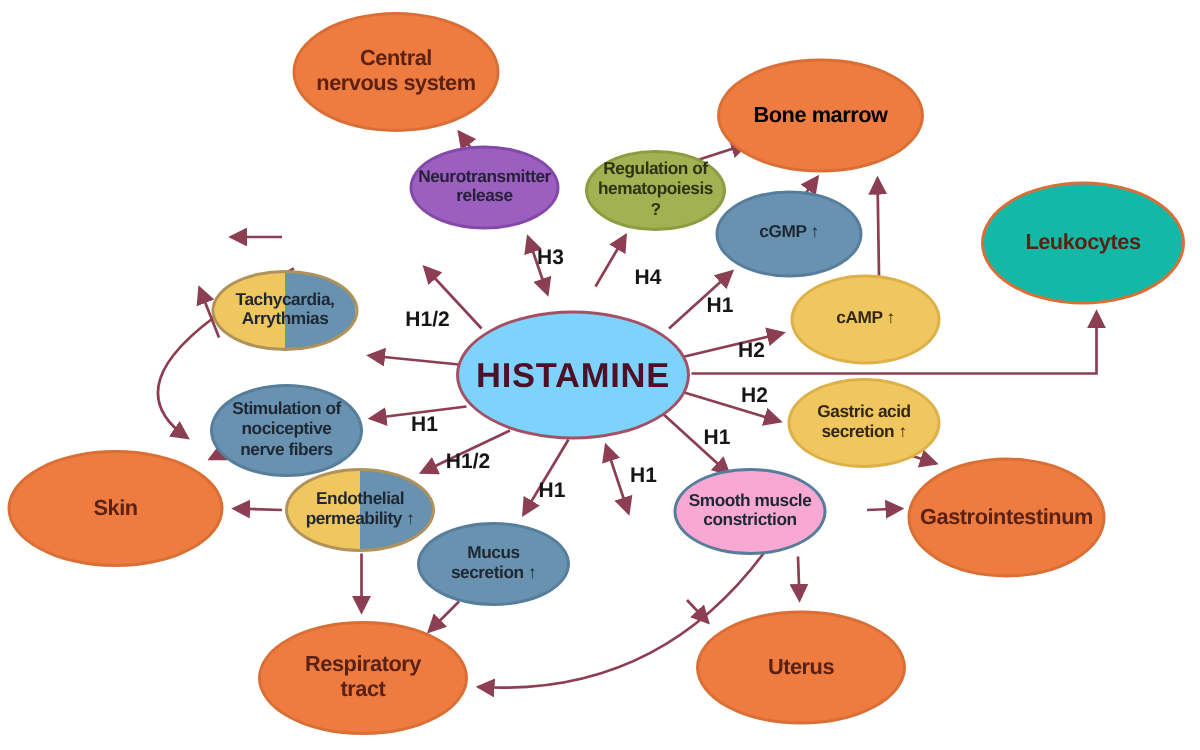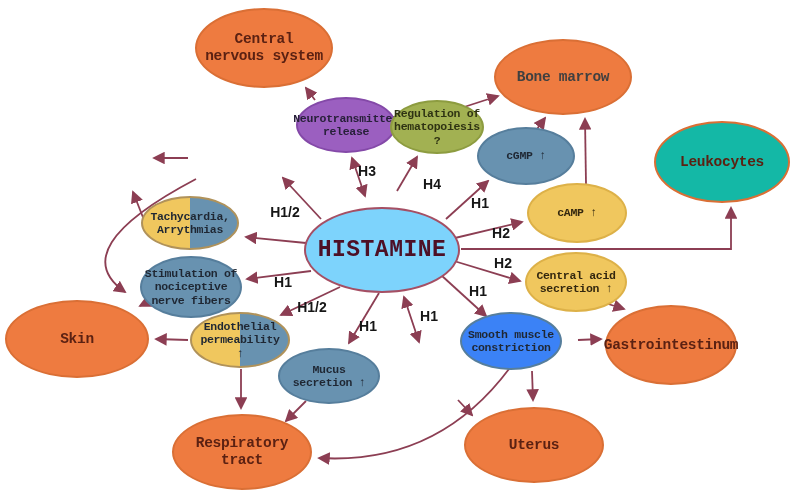--- a/index.html
+++ b/index.html
@@ -8,21 +8,21 @@
     font-family:"Liberation Sans",sans-serif;overflow:hidden;
   }
   .layer{position:absolute;left:0;top:0;width:800px;height:500px;}
   svg.layer{pointer-events:none;}
   .node{
     position:absolute;border-radius:50%;
     display:flex;align-items:center;justify-content:center;
     text-align:center;font-weight:bold;line-height:1.15;
     box-sizing:border-box;
   }
-  .node span{white-space:pre-line;display:block;padding:0 2px;font-family:Liberation Mono, monospace;}
+  .node span{white-space:pre-line;display:block;padding:0 2px;}
   .node.xl{font-size:23px;letter-spacing:0.5px;}
   .node.lg{font-size:14.5px;letter-spacing:-0.3px;}
   .node.sm{font-size:11.5px;letter-spacing:-0.3px;}
   .receptor{
     position:absolute;transform:translate(-50%,-50%);
     font-weight:bold;font-size:14px;
   }
   .edge{fill:none;stroke-width:1.8;}
 </style>
 </head>
@@ -66,49 +66,49 @@
       <path d="M196,179 Q63,249 125,292" class="edge" stroke="#8c3e53" marker-end="url(#ah)"></path>
     </svg>
   <div class="layer" id="node-layer">
       <div class="node xl" style="left: 304px; top: 207px; width: 156px; height: 86px; background: #7dd3fc; border: 2px solid rgb(165, 79, 100); color: rgb(77, 16, 38);">
         <span>HISTAMINE</span>
       </div>
       <div class="node lg" style="left: 195px; top: 8px; width: 138px; height: 80px; background: rgb(238, 123, 64); border: 2px solid rgb(218, 111, 53); color: rgb(91, 33, 18);">
         <span>Central
 nervous system</span>
       </div>
-      <div class="node sm" style="left: 296px; top: 97px; width: 100px; height: 56px; background: rgb(155, 95, 192); border: 2px solid rgb(132, 73, 168); color: rgb(40, 32, 58);">
+      <div class="node sm" style="left: 273px; top: 97px; width: 100px; height: 56px; background: rgb(155, 95, 192); border: 2px solid rgb(132, 73, 168); color: rgb(40, 32, 58);">
         <span>Neurotransmitter
 release</span>
       </div>
       <div class="node sm" style="left: 390px; top: 100px; width: 94px; height: 54px; background: rgb(162, 177, 82); border: 2px solid rgb(141, 156, 64); color: rgb(47, 51, 19);">
         <span>Regulation of
 hematopoiesis
 ?</span>
       </div>
-      <div class="node lg" style="left: 494px; top: 39px; width: 138px; height: 76px; background: rgb(238, 123, 64); border: 2px solid rgb(218, 111, 53); color: #404040;">
+      <div class="node lg" style="left: 478px; top: 39px; width: 138px; height: 76px; background: rgb(238, 123, 64); border: 2px solid rgb(218, 111, 53); color: #000000;">
         <span>Bone marrow</span>
       </div>
       <div class="node sm" style="left: 477px; top: 127px; width: 98px; height: 58px; background: rgb(104, 146, 176); border: 2px solid rgb(86, 126, 156); color: rgb(31, 39, 51);">
         <span>cGMP ↑</span>
       </div>
       <div class="node sm" style="left: 527px; top: 183px; width: 100px; height: 60px; background: rgb(240, 199, 94); border: 2px solid rgb(221, 177, 72); color: rgb(51, 39, 15);">
         <span>cAMP ↑</span>
       </div>
       <div class="node lg" style="left: 654px; top: 121px; width: 136px; height: 82px; background: #14b8a6; border: 2px solid rgb(218, 111, 53); color: rgb(91, 33, 18);">
         <span>Leukocytes</span>
       </div>
       <div class="node sm" style="left: 525px; top: 252px; width: 102px; height: 60px; background: rgb(240, 199, 94); border: 2px solid rgb(221, 177, 72); color: rgb(51, 39, 15);">
-        <span>Central acid
+        <span>Gastric acid
 secretion ↑</span>
       </div>
       <div class="node lg" style="left: 605px; top: 305px; width: 132px; height: 80px; background: rgb(238, 123, 64); border: 2px solid rgb(218, 111, 53); color: rgb(91, 33, 18);">
         <span>Gastrointestinum</span>
       </div>
-      <div class="node sm" style="left: 460px; top: 312px; width: 102px; height: 58px; background: #3b82f6; border: 2px solid rgb(86, 126, 156); color: rgb(31, 39, 51); justify-content: center;">
+      <div class="node sm" style="left: 449px; top: 312px; width: 102px; height: 58px; background: #f9a8d4; border: 2px solid rgb(86, 126, 156); color: rgb(31, 39, 51); justify-content: center;">
         <span>Smooth muscle
 constriction</span>
       </div>
       <div class="node lg" style="left: 464px; top: 407px; width: 140px; height: 76px; background: rgb(238, 123, 64); border: 2px solid rgb(218, 111, 53); color: rgb(91, 33, 18);">
         <span>Uterus</span>
       </div>
       <div class="node sm" style="left: 278px; top: 348px; width: 102px; height: 56px; background: rgb(104, 146, 176); border: 2px solid rgb(86, 126, 156); color: rgb(31, 39, 51);">
         <span>Mucus
 secretion ↑</span>
       </div>
@@ -118,21 +118,21 @@
       </div>
       <div class="node sm" style="left: 190px; top: 312px; width: 100px; height: 56px; background: linear-gradient(90deg, rgb(240, 199, 94) 0px, rgb(240, 199, 94) 50%, rgb(104, 146, 176) 50%, rgb(104, 146, 176) 100%); border: 2px solid rgb(176, 146, 90); color: rgb(31, 39, 51);">
         <span>Endothelial
 permeability ↑</span>
       </div>
       <div class="node sm" style="left: 140px; top: 256px; width: 102px; height: 62px; background: rgb(104, 146, 176); border: 2px solid rgb(86, 126, 156); color: rgb(31, 39, 51);">
         <span>Stimulation of
 nociceptive
 nerve fibers</span>
       </div>
-      <div class="node sm" style="left: 141px; top: 196px; width: 98px; height: 54px; background: linear-gradient(90deg, rgb(240, 199, 94) 0px, rgb(240, 199, 94) 50%, rgb(104, 146, 176) 50%, rgb(104, 146, 176) 100%); border: 2px solid rgb(176, 146, 90); color: rgb(31, 39, 51);">
+      <div class="node sm" style="left: 141px; top: 180px; width: 98px; height: 54px; background: linear-gradient(90deg, rgb(240, 199, 94) 0px, rgb(240, 199, 94) 50%, rgb(104, 146, 176) 50%, rgb(104, 146, 176) 100%); border: 2px solid rgb(176, 146, 90); color: rgb(31, 39, 51);">
         <span>Tachycardia,
 Arrythmias</span>
       </div>
       <div class="node lg" style="left: 5px; top: 300px; width: 144px; height: 78px; background: rgb(238, 123, 64); border: 2px solid rgb(218, 111, 53); color: rgb(91, 33, 18);">
         <span>Skin</span>
       </div>
     </div>
   <div class="layer" id="receptor-layer">
       <span class="receptor" style="left: 367px; top: 171px; color: rgb(22, 22, 22);">H3</span>
       <span class="receptor" style="left: 432px; top: 184px; color: rgb(22, 22, 22);">H4</span>

